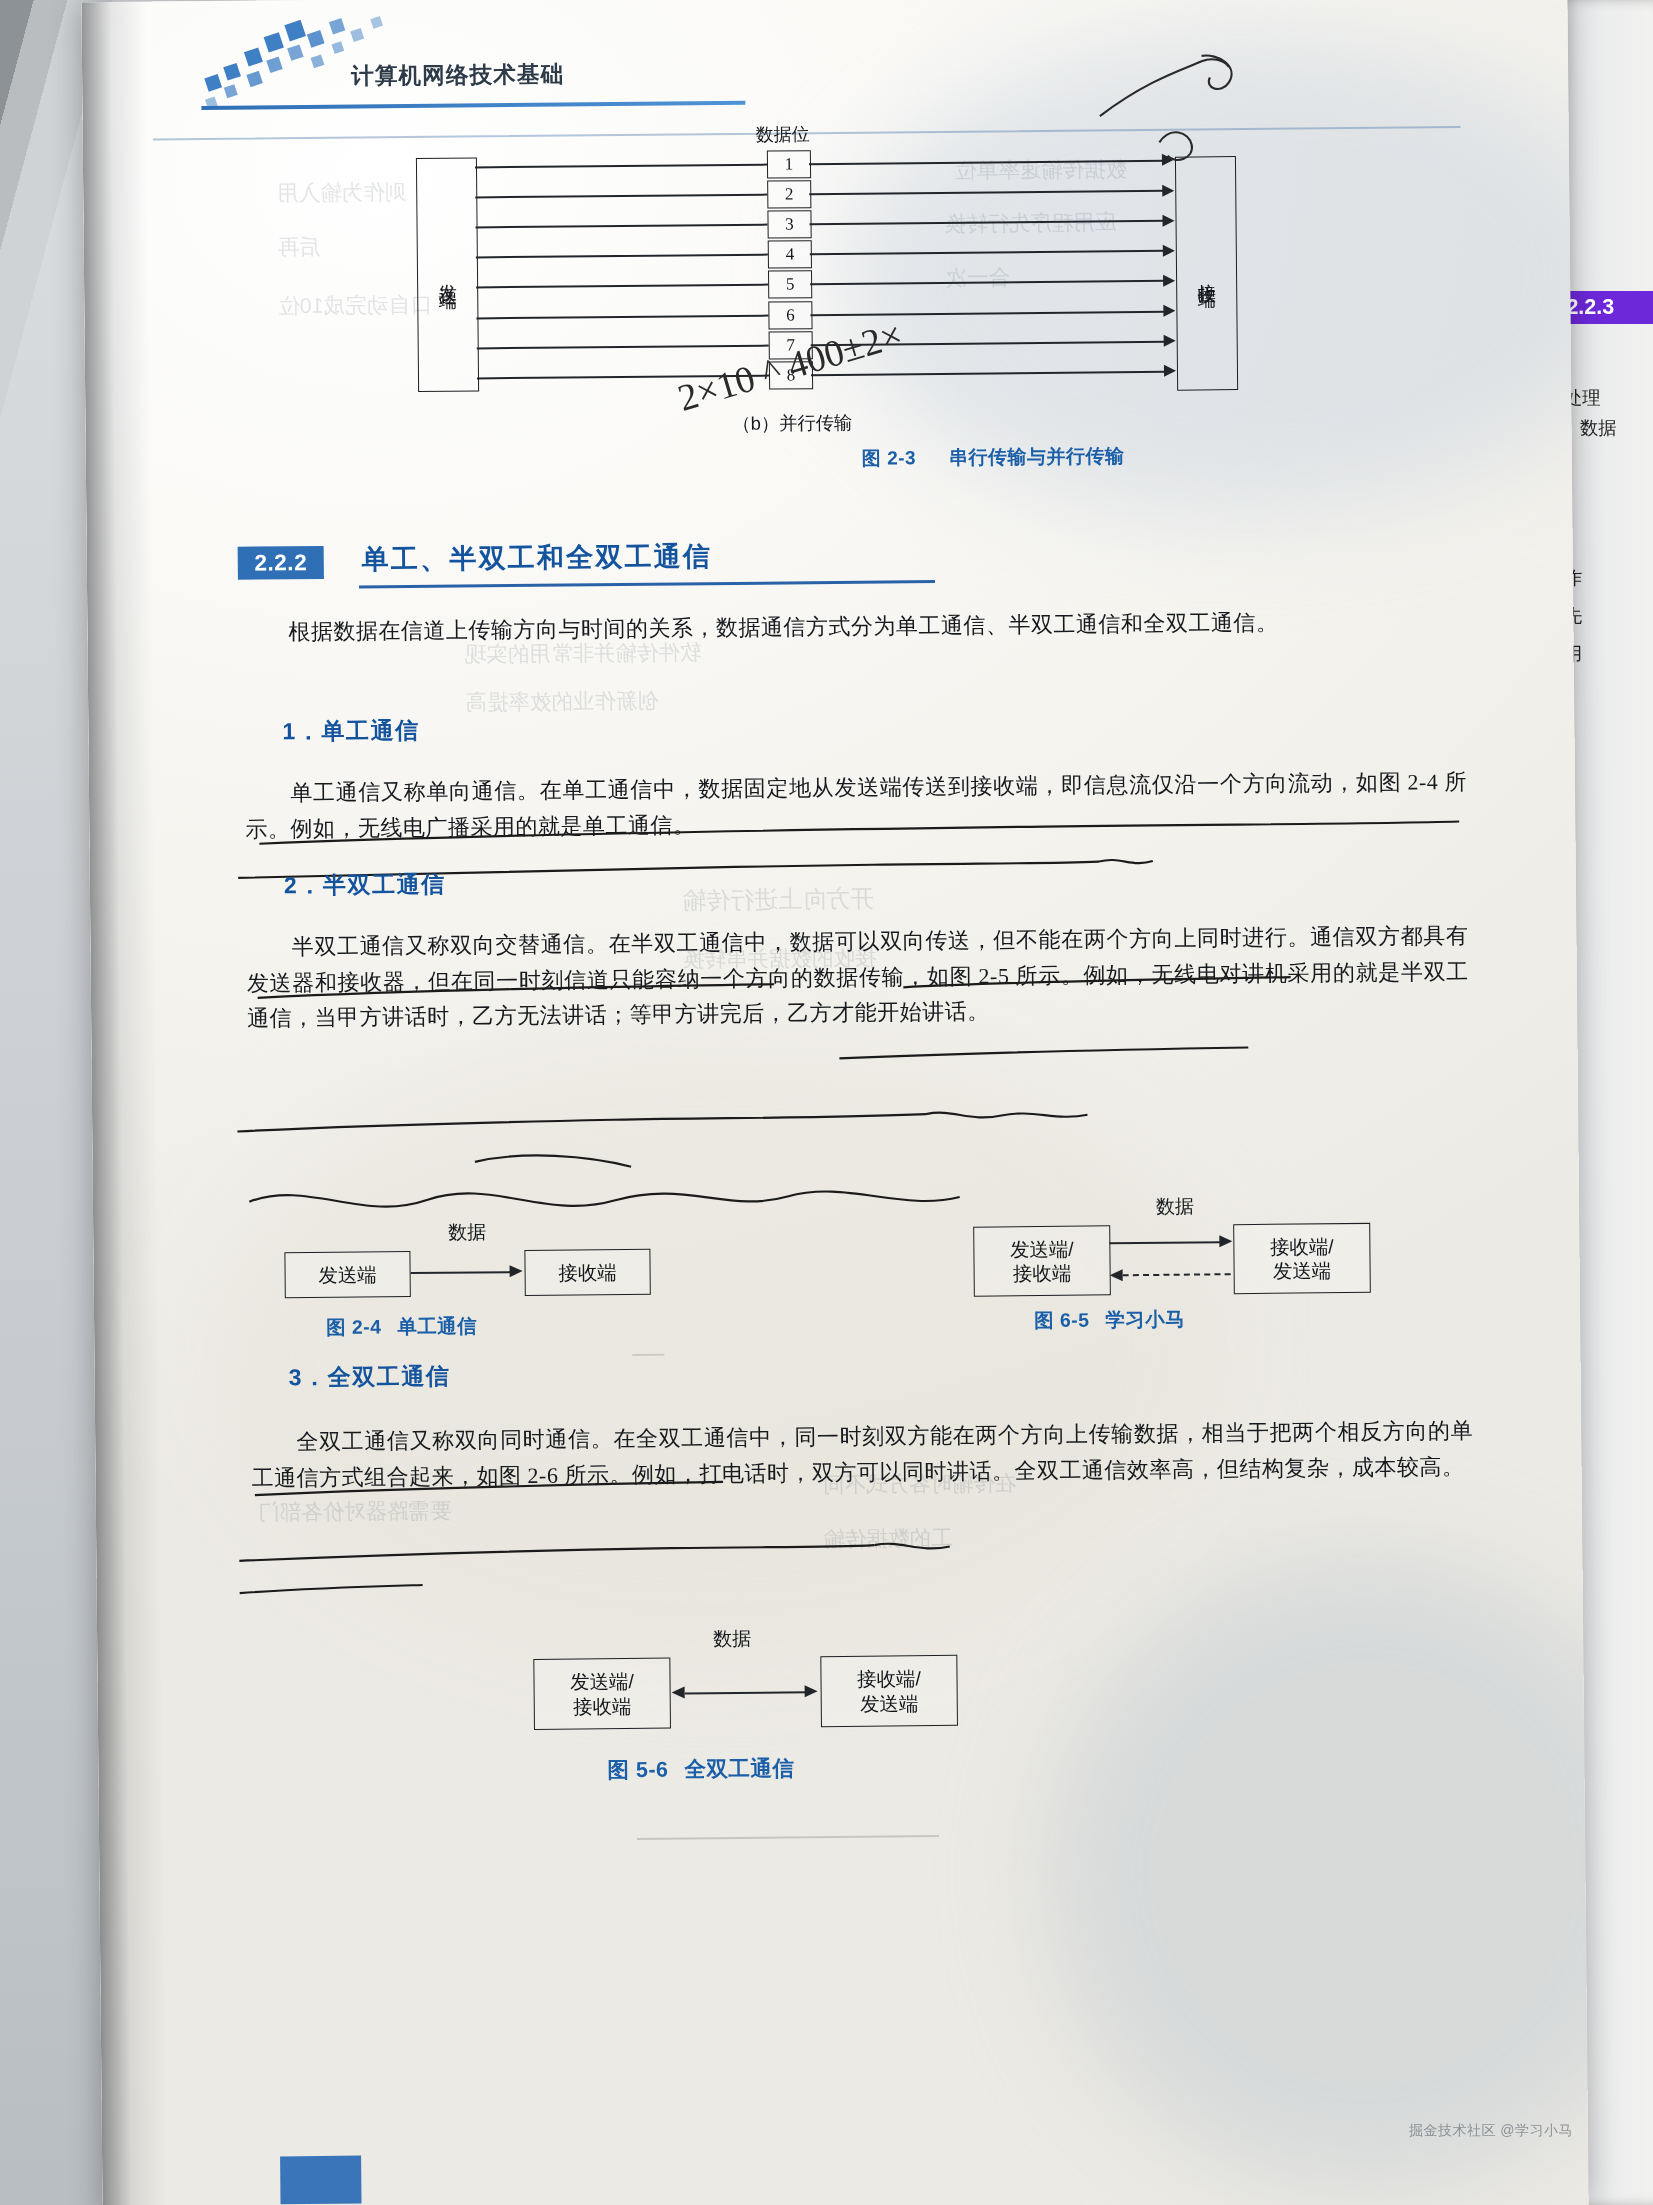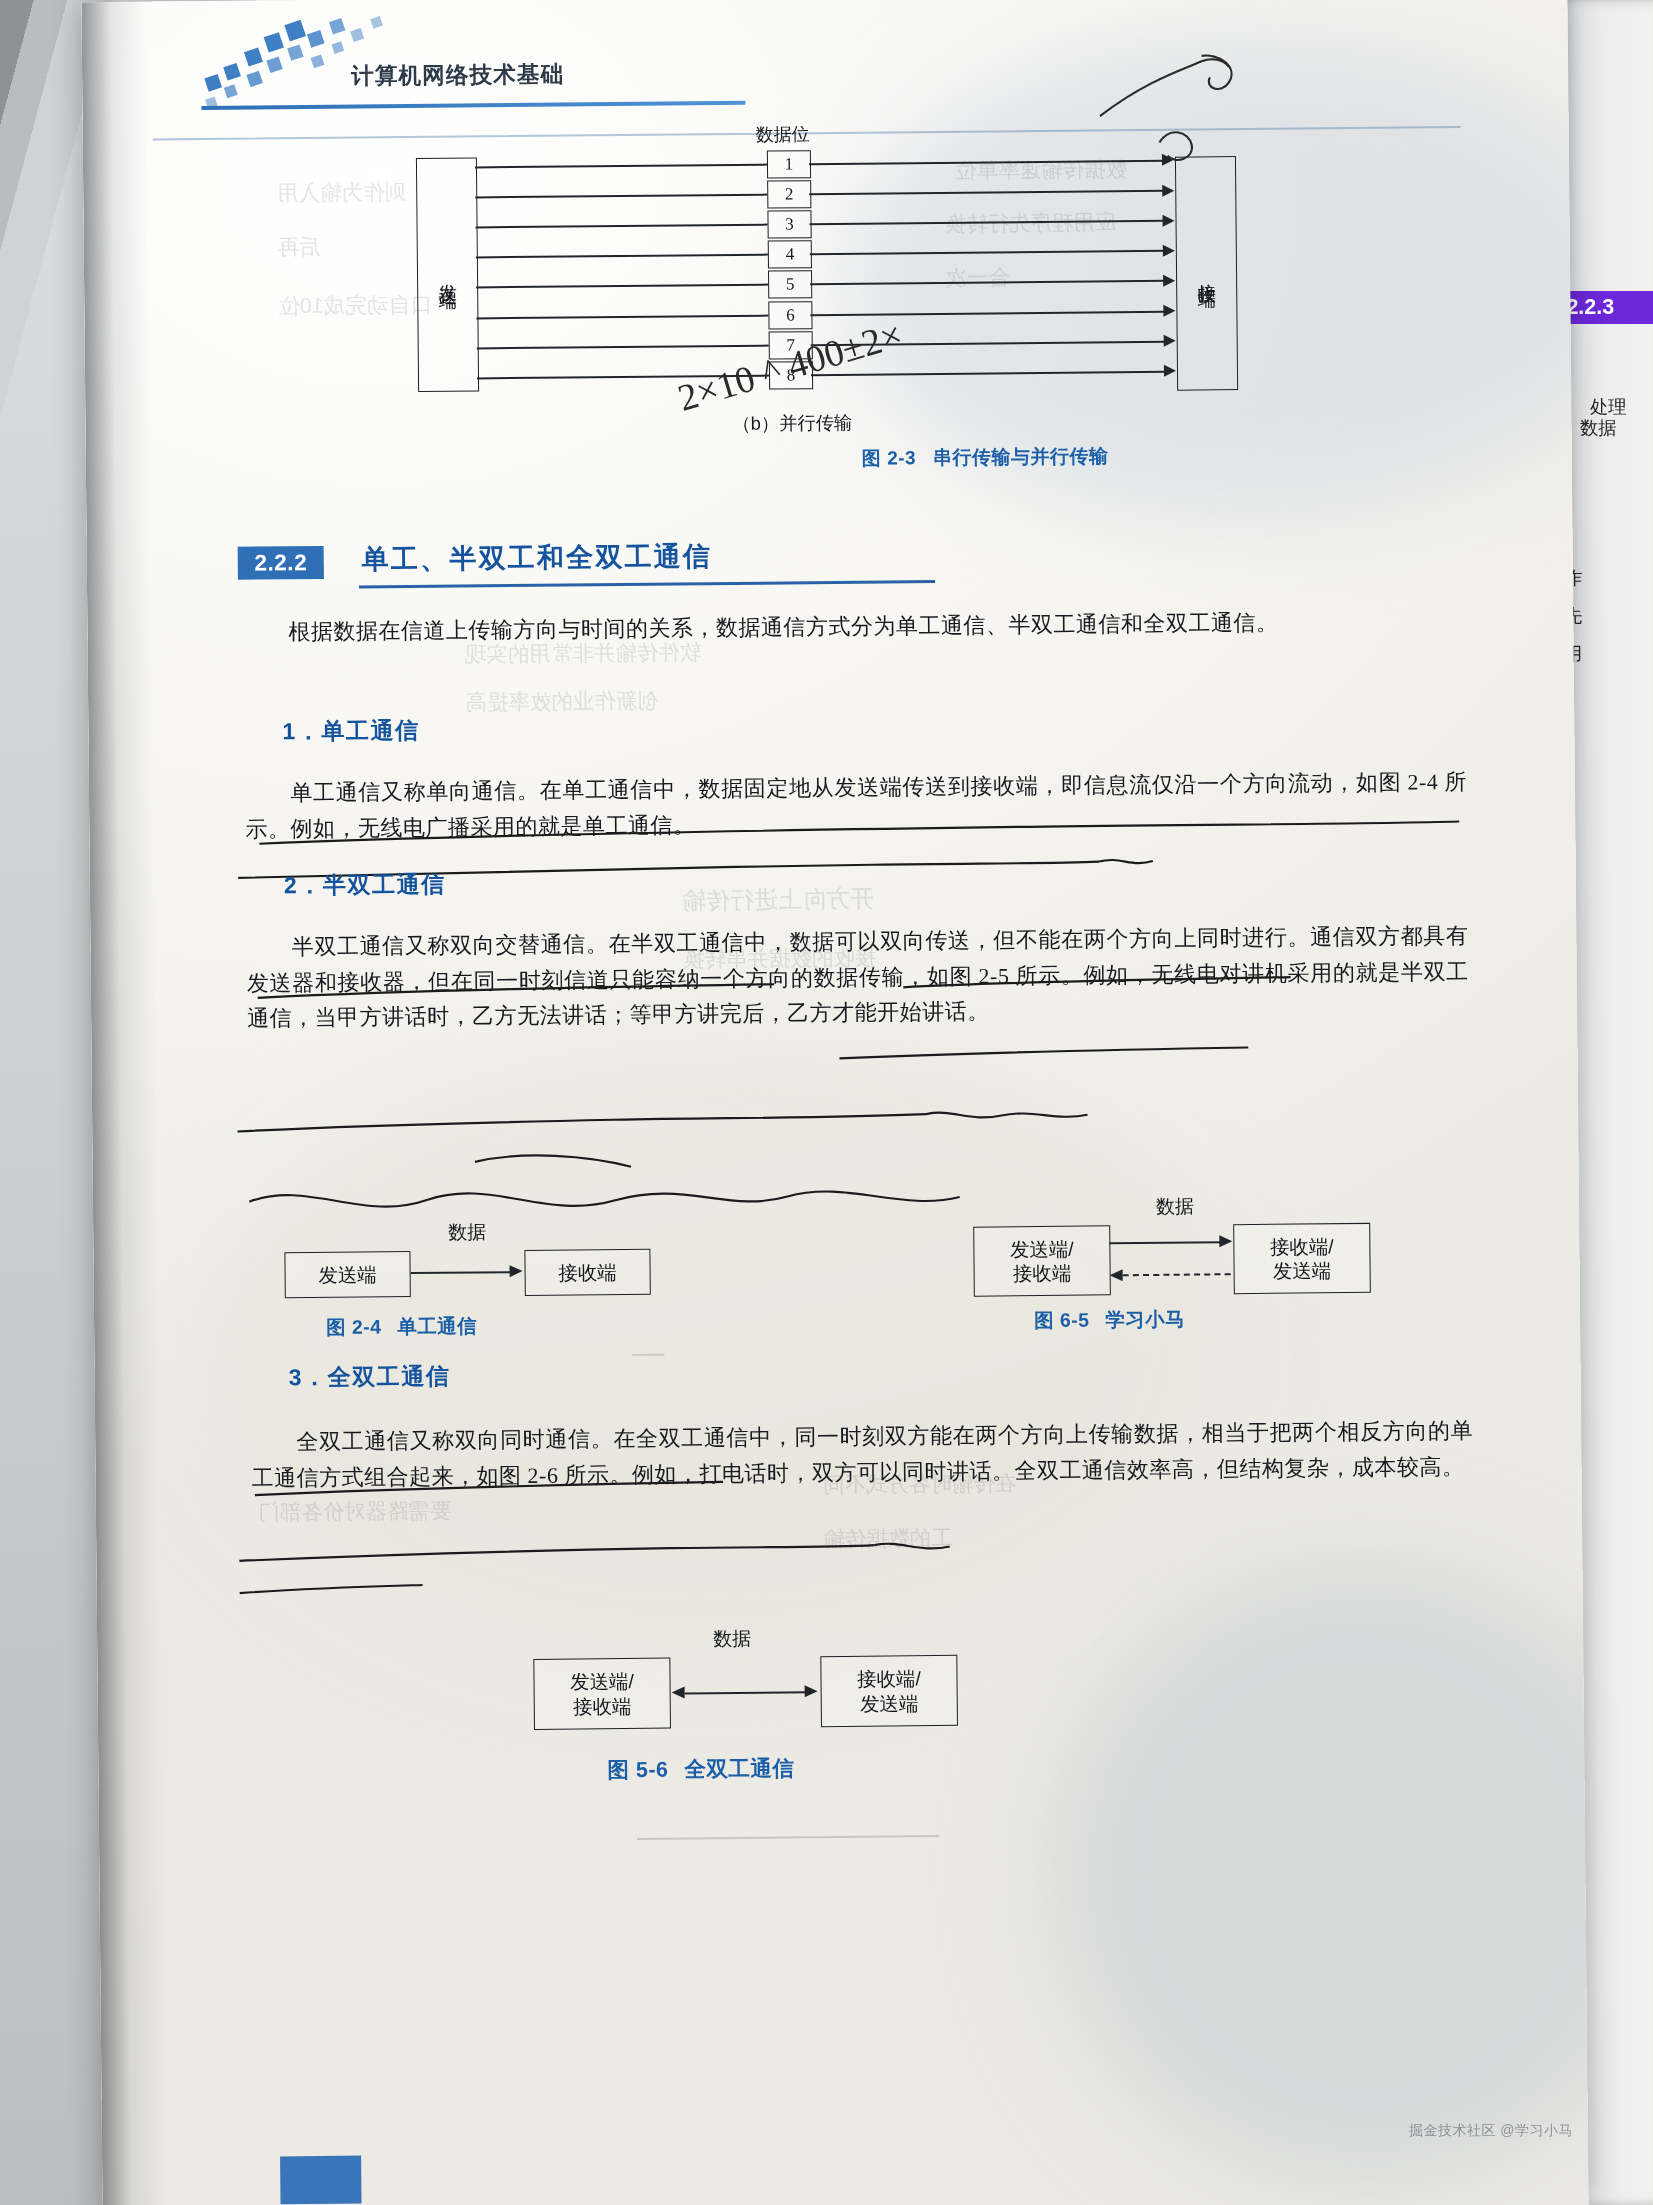--- a/index.html
+++ b/index.html
@@ -98,21 +98,21 @@
     border-left:12px solid #22262b;border-top:6px solid transparent;border-bottom:6px solid transparent;
   }
   #fig23-sub{
     position:absolute;left:345px;top:272px;font-size:18.3px;color:#15181c;
     font-family:"Liberation Sans", sans-serif;
   }
   #fig23-cap{
     position:absolute;left:474px;top:308px;font-size:19px;color:#1b5fa8;font-weight:bold;
     font-family:"Liberation Sans", sans-serif;letter-spacing:0.5px;
   }
-  #fig23-cap .num{margin-right:17px;}
+  #fig23-cap .num{margin-right:33px;}
 
   
   #sec-head{position:absolute;left:151px;top:544px;width:1184px;height:51px;}
   #sec-num{
     position:absolute;left:0;top:2.2px;width:86px;height:33px;background:#2f6fb5;
     color:#fff;font-family:"Liberation Sans", sans-serif;font-size:22.6px;font-weight:bold;
     display:flex;align-items:center;justify-content:center;letter-spacing:0.5px;
   }
   #sec-title{
     position:absolute;left:124px;top:-2.2px;font-family:"Liberation Sans", sans-serif;
@@ -173,21 +173,21 @@
     position:absolute;left:178px;top:2156px;width:81px;height:48px;background:#2f6fb5;opacity:.95;
   }
 </style>
 </head>
 <body>
 
 <div id="photo"></div>
 
 <div id="right-page"></div>
 <div id="rp-num">2.2.3</div>
-<div class="rp-txt" style="left:1564px;top:394px;margin-left:26px;">处理</div>
+<div class="rp-txt" style="left:1564px;top:385px;">处理</div>
 <div class="rp-txt" style="left:1580px;top:415px;">数据</div>
 <div class="rp-txt" style="left:1564px;top:565px;">作</div>
 <div class="rp-txt" style="left:1564px;top:603px;">先</div>
 <div class="rp-txt" style="left:1564px;top:641px;">用</div>
 
 <div id="page">
   <div id="gutter"></div>
   <div class="blotch b1"></div>
   <div class="blotch b2"></div>
   <div class="blotch b3"></div>

